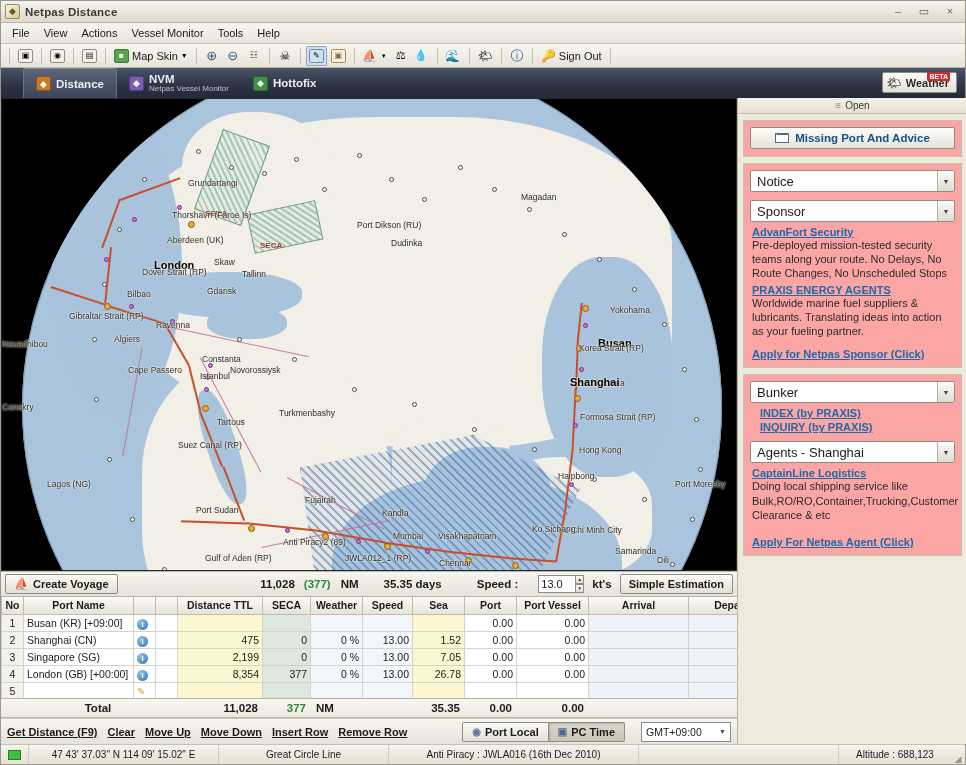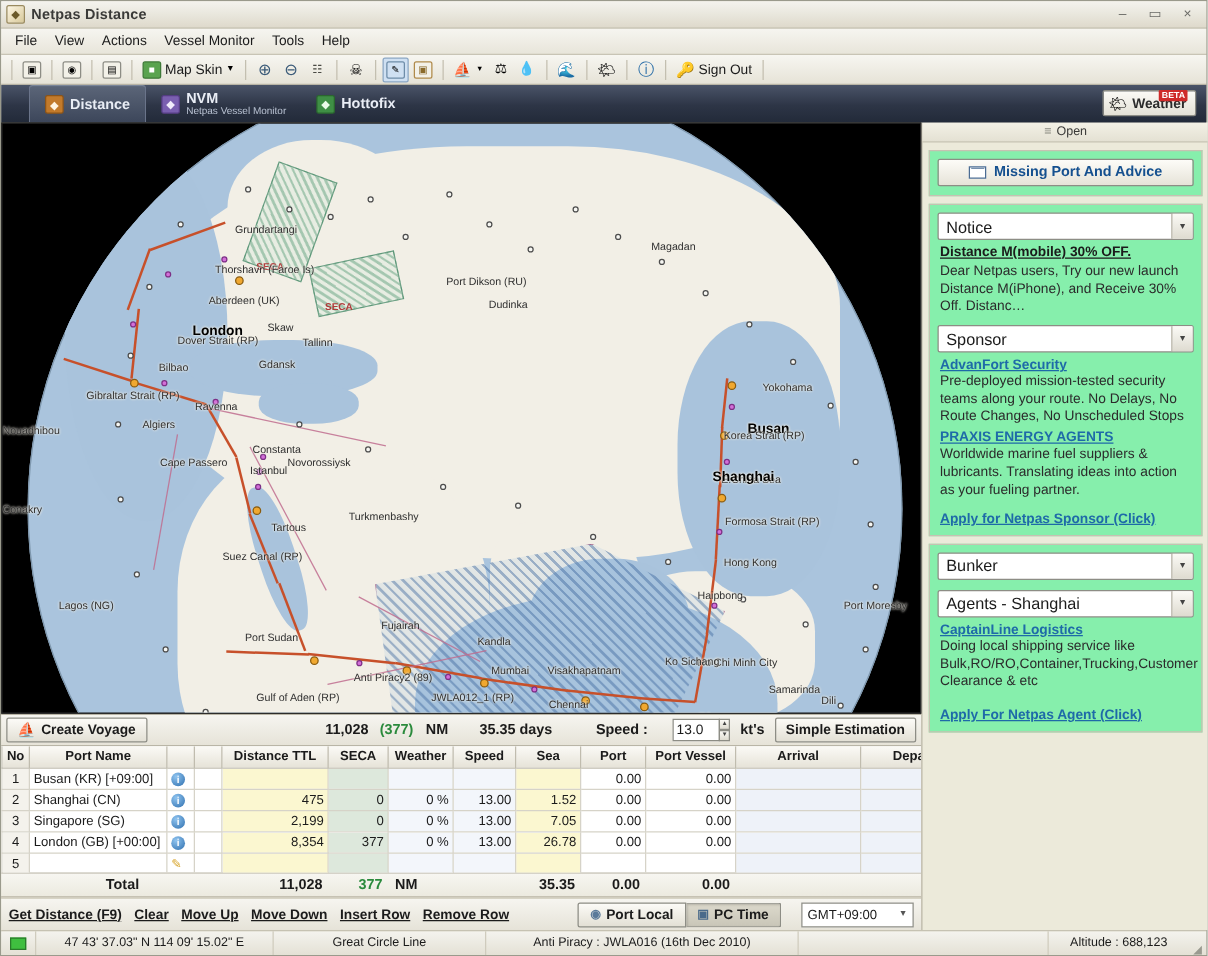--- a/index.html
+++ b/index.html
@@ -264,21 +264,21 @@
     width:230px;flex:0 0 230px;display:flex;flex-direction:column;
     background:#eceada;border-left:1px solid #b9b5a6;min-height:0;
   }
   .openbar{
     height:16px;flex:0 0 16px;display:flex;align-items:center;justify-content:center;gap:5px;
     background:linear-gradient(to bottom,#f3f1e6,#e4e1d3);
     border-bottom:1px solid #c6c2b2;font-size:10px;color:#3a3a38;
   }
   .openbar .grip{letter-spacing:-1px;color:#8a8a80;}
   .sbpanel{
-    margin:6px 5px 0 5px;background:#86efac;border:1px solid #c6c2b2;
+    margin:6px 5px 0 5px;background:#fca5a5;border:1px solid #c6c2b2;
     padding:6px 6px 7px 6px;
   }
   .sbbtn{
     height:22px;display:flex;align-items:center;justify-content:center;gap:6px;
     background:linear-gradient(to bottom,#fdfcf8,#e6e3d8);
     border:1px solid #8d8d85;border-radius:2px;
     font-size:11.5px;font-weight:bold;color:#15508f;
   }
   .env{
     display:inline-block;width:14px;height:10px;border:1px solid #4b6c93;background:#fff;
@@ -798,42 +798,42 @@
           <span class="env"></span>
           <span>Missing Port And Advice</span>
         </div>
       </div>
 
       <div class="sbpanel">
         <div class="combo">
           <span>Notice</span>
           <span class="arrbox">▼</span>
         </div>
-        <div class="sbbody">
-          <a class="sblink dark">Distance M(mobile) 30% OFF.</a>
-          <div class="sbtext" style="margin-top:2px;">Dear Netpas users, Try our new launch Distance M(iPhone), and Receive 30% Off. Distanc…</div>
-        </div>
 
         <div class="combo" style="margin-top:8px;">
           <span>Sponsor</span>
           <span class="arrbox">▼</span>
         </div>
         <div class="sbbody">
           <a class="sblink">AdvanFort Security</a>
           <div class="sbtext">Pre-deployed mission-tested security teams along your route. No Delays, No Route Changes, No Unscheduled Stops</div>
           <a class="sblink" style="margin-top:4px;">PRAXIS ENERGY AGENTS</a>
           <div class="sbtext">Worldwide marine fuel suppliers &amp; lubricants. Translating ideas into action as your fueling partner.</div>
           <a class="sblink" style="margin-top:10px;">Apply for Netpas Sponsor (Click)</a>
         </div>
       </div>
 
       <div class="sbpanel">
         <div class="combo">
           <span>Bunker</span>
           <span class="arrbox">▼</span>
+        </div>
+        <div class="sbbody" style="padding-left:10px;">
+          <a class="sblink">INDEX (by PRAXIS)</a>
+          <a class="sblink" style="margin-top:2px;">INQUIRY (by PRAXIS)</a>
         </div>
 
         <div class="combo" style="margin-top:8px;">
           <span>Agents - Shanghai</span>
           <span class="arrbox">▼</span>
         </div>
         <div class="sbbody">
           <a class="sblink">CaptainLine Logistics</a>
           <div class="sbtext">Doing local shipping service like Bulk,RO/RO,Container,Trucking,Customer Clearance &amp; etc</div>
           <a class="sblink" style="margin-top:14px;">Apply For Netpas Agent (Click)</a>

